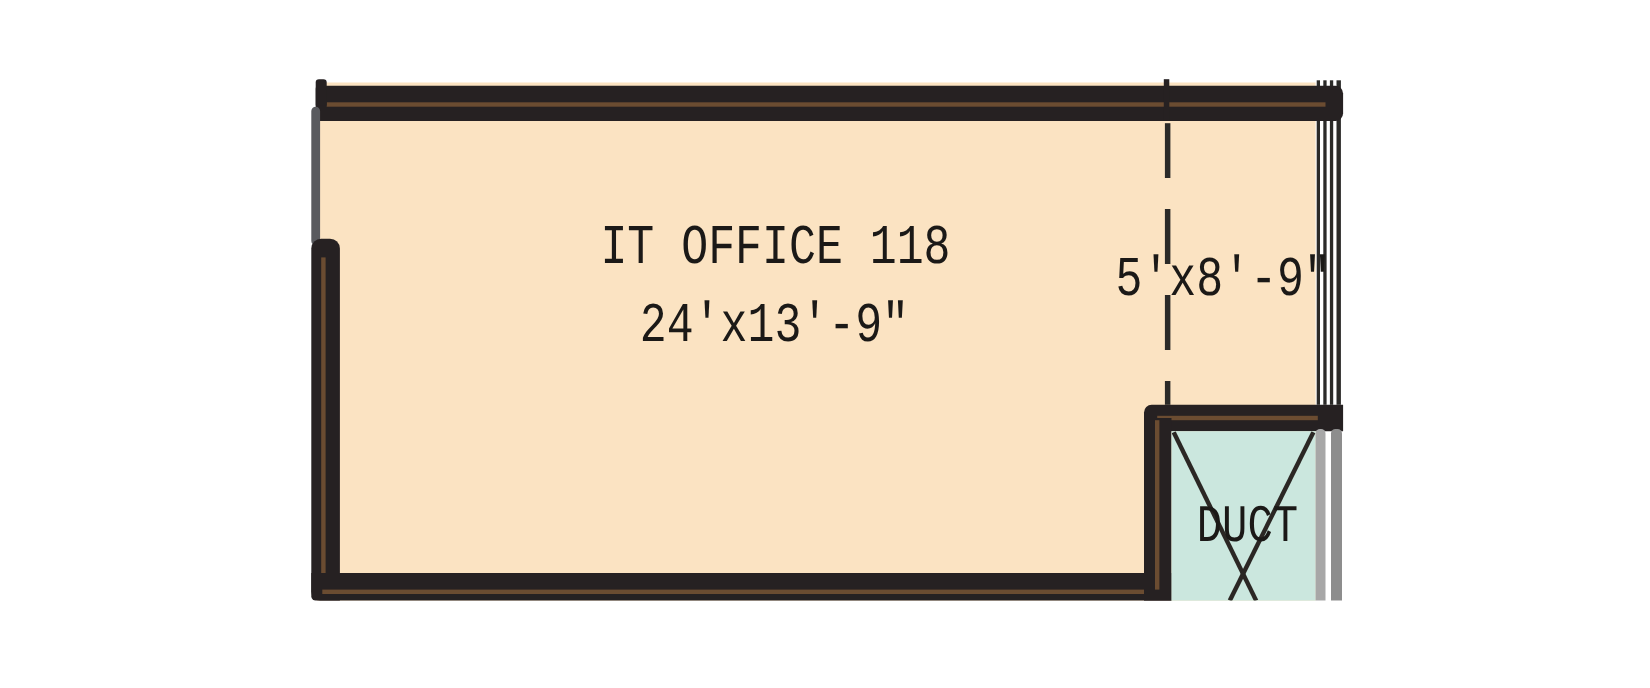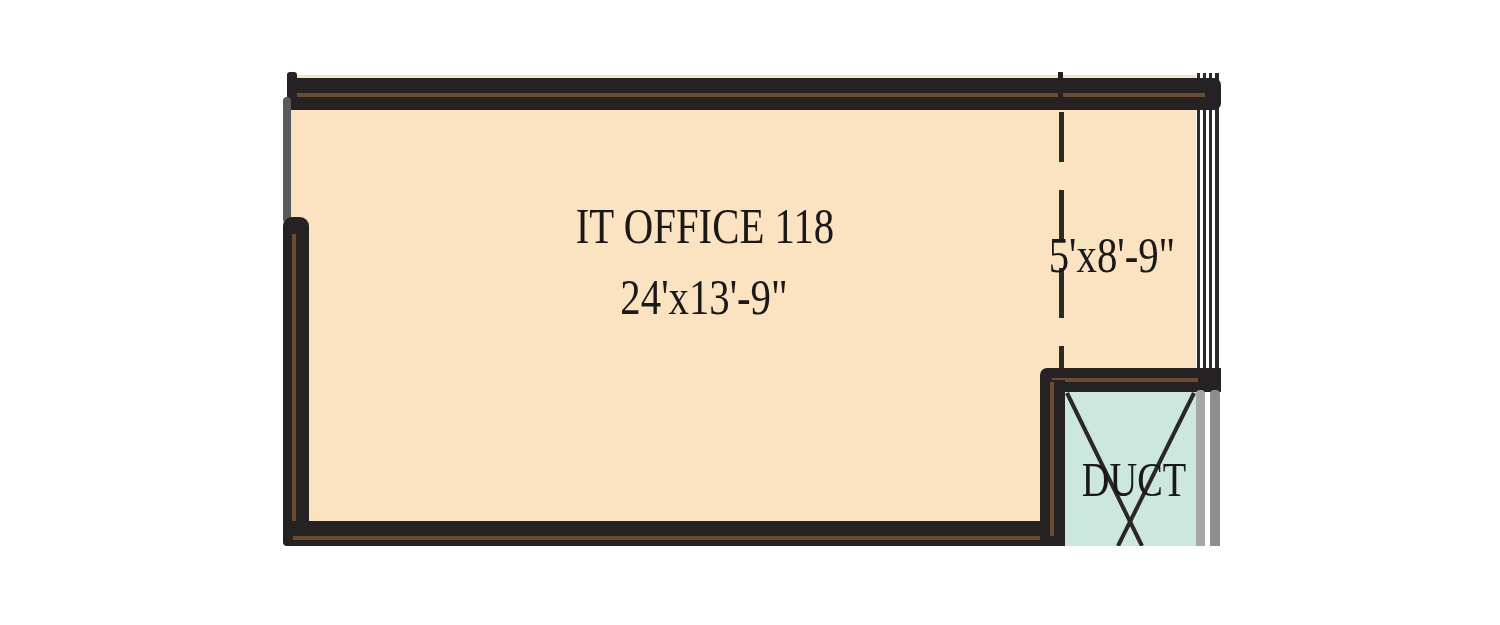--- a/index.html
+++ b/index.html
@@ -1,21 +1,21 @@
 <!DOCTYPE html>
 <html style="--background: #ffffff; --floor: #fbe3c2; --duct-fill: #cbe7de; --wall: #262122; --wall-accent: #6b4c31; --opening: #595a5e; --mullion: #2b2a28; --gray-light: #a7a7a7; --gray-dark: #8d8d8d; --label: #1b1917;"><head>
 <meta charset="utf-8">
 <style>
   html,body{margin:0;padding:0;background:#ffffff;}
   #canvas{
     position:relative;
     width:1500px;height:625px;
     background:var(--background,#ffffff);
     overflow:hidden;
-    font-family:Liberation Serif, serif;
+    font-family:Liberation Mono, monospace;
   }
   .abs{position:absolute;}
   .floor{background:var(--floor,#fbe3c2);}
   .wall{background:var(--wall,#262122);}
   .wall-accent{background:var(--wall-accent,#6b4c31);}
   .opening-line{background:var(--opening,#595a5e);border-radius:4px;}
   .mullion{background:var(--mullion,#2b2a28);}
   .duct-fill{background:var(--duct-fill,#cbe7de);}
   .gray-rail-light{background:var(--gray-light,#a7a7a7);border-radius:4px 4px 0 0;}
   .gray-rail-dark{background:var(--gray-dark,#8d8d8d);border-radius:4px 4px 0 0;}

